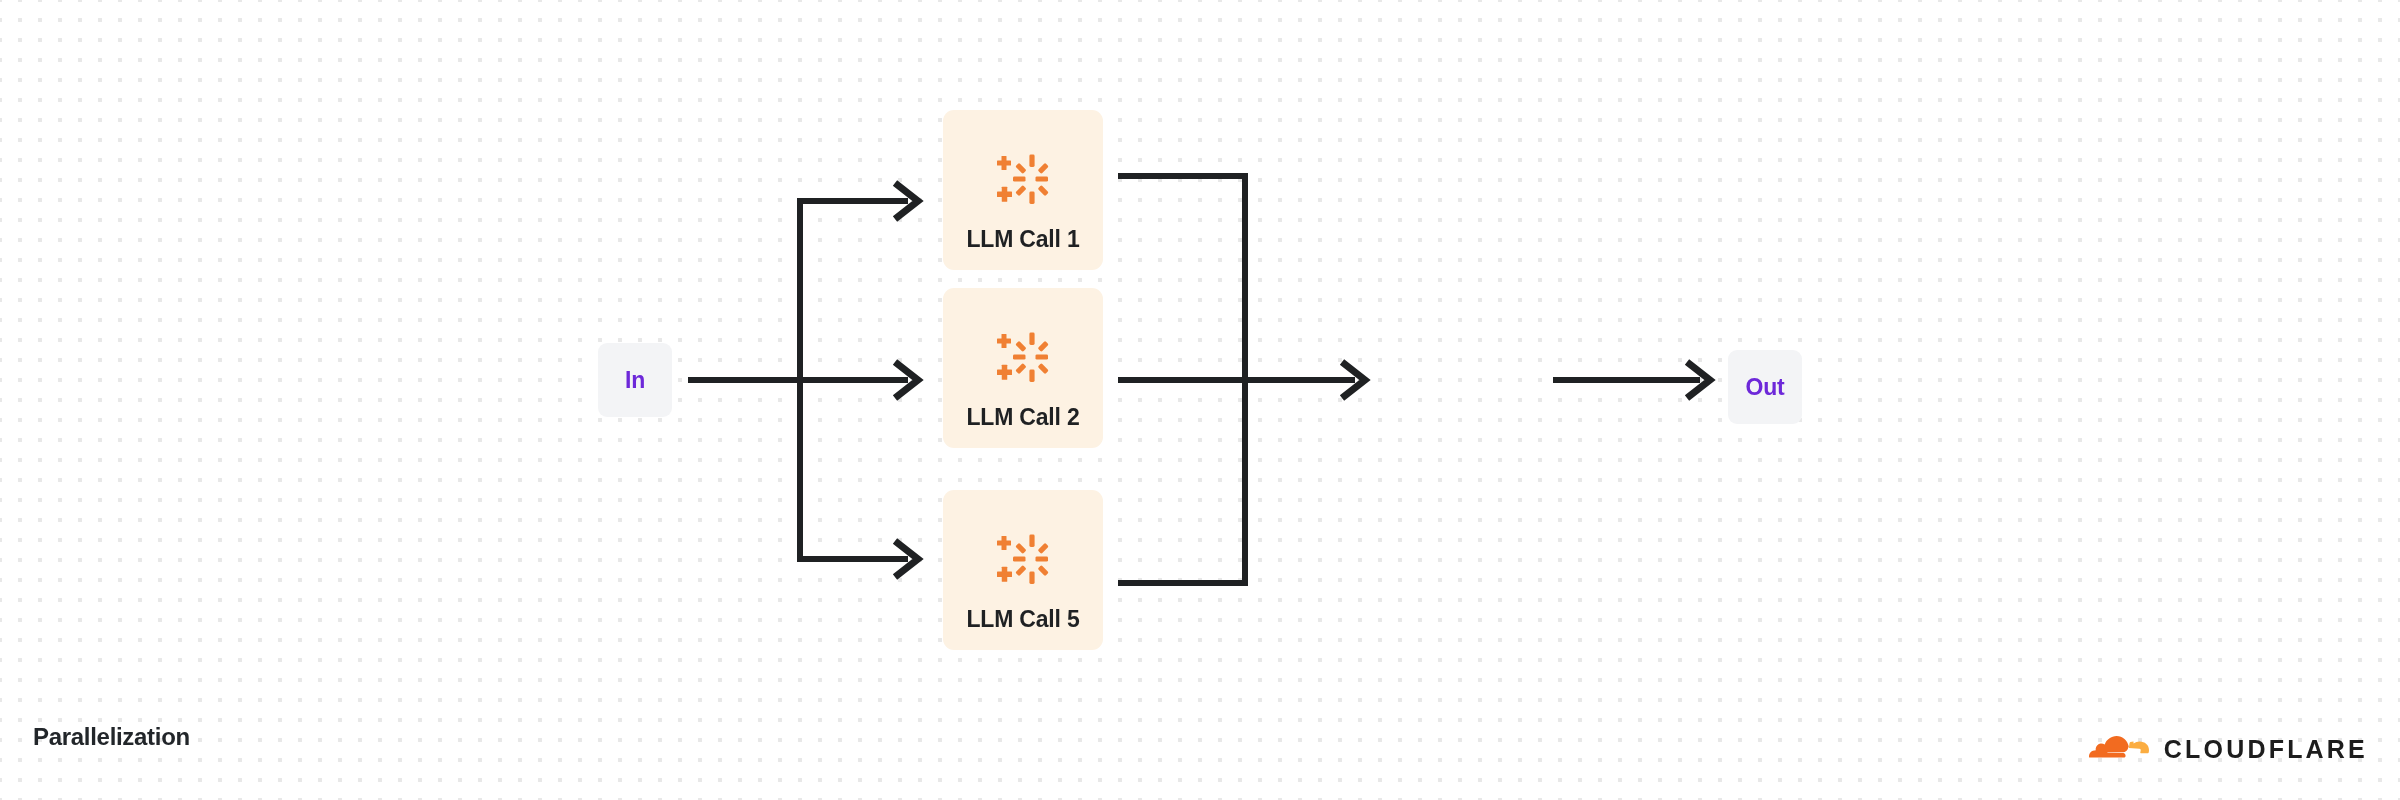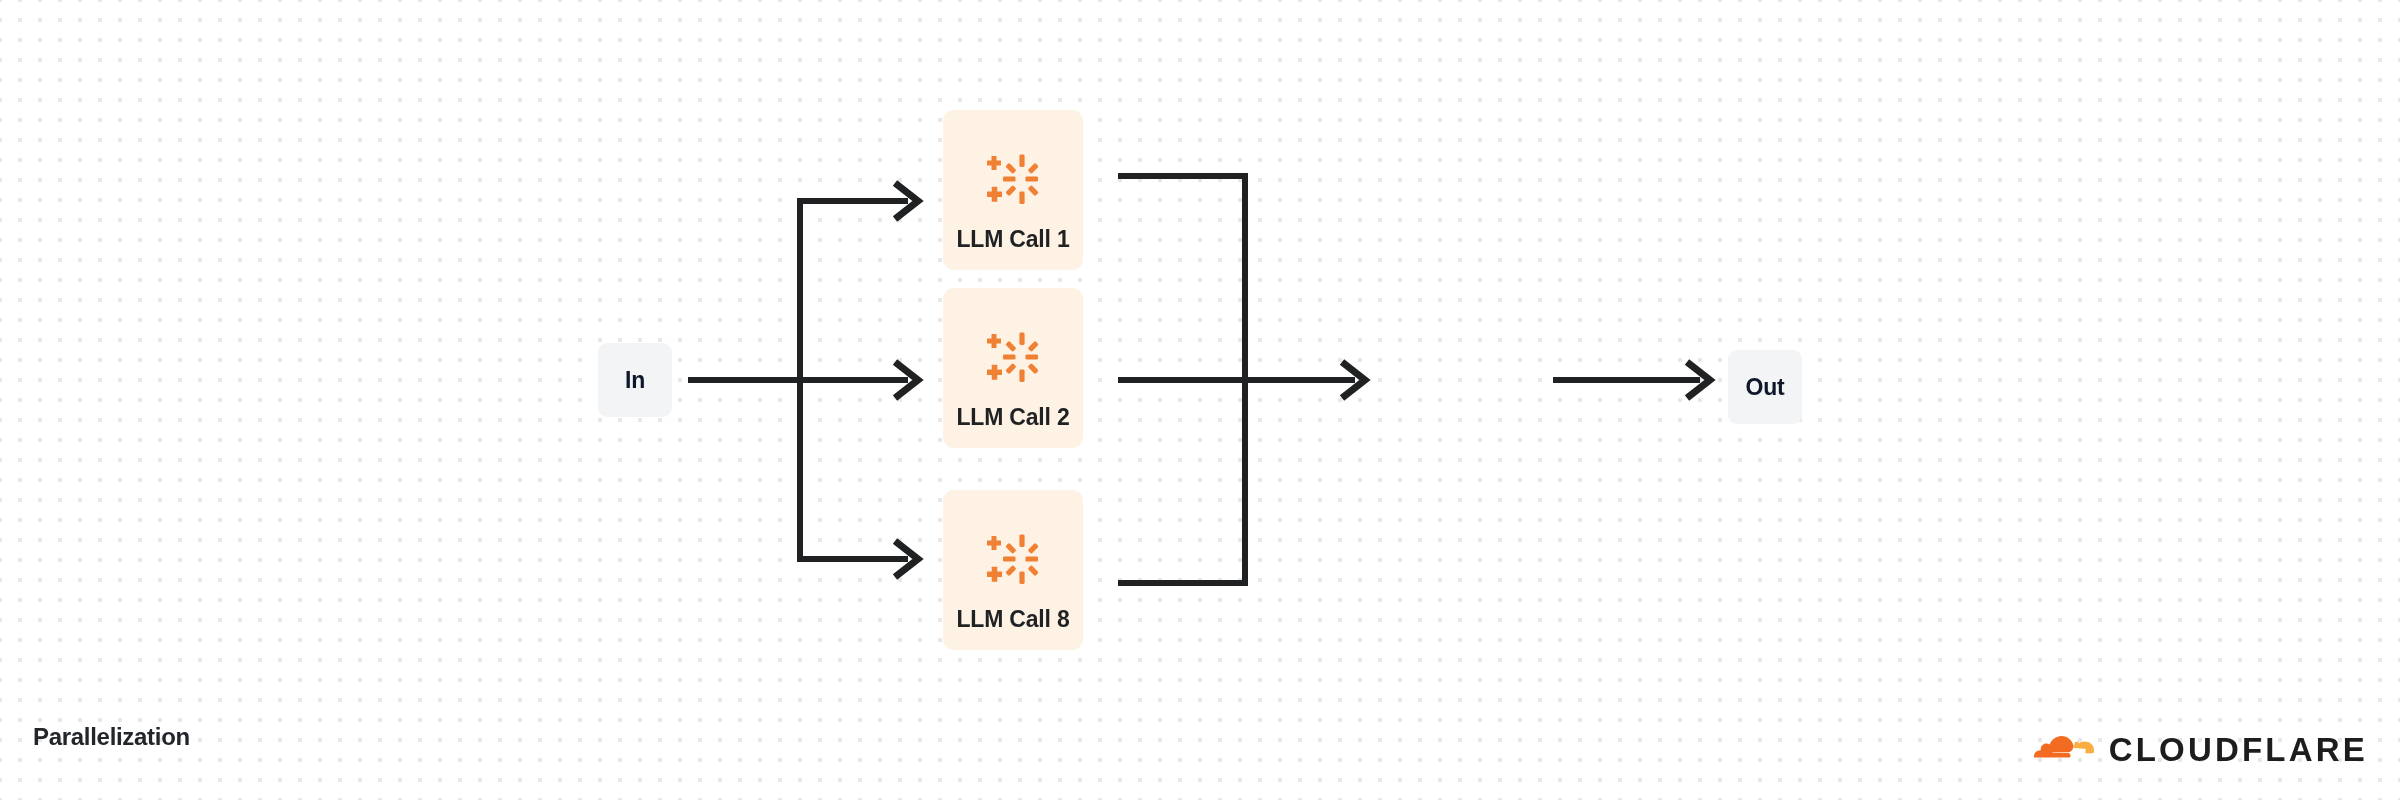--- a/index.html
+++ b/index.html
@@ -46,29 +46,29 @@
   
   .node.terminal {
     background: #f3f4f6;
     width: 74px;
     height: 74px;
     border-radius: 9px;
   }
   .node.terminal .node-label {
     font-size: 23px;
     font-weight: 700;
-    color: #0f172a;
+    color: #6d28d9;
     letter-spacing: -0.2px;
     line-height: 1;
   }
 
   
   .node.process {
     background: #fdf2e3;
-    width: 140px;
+    width: 160px;
     height: 160px;
     border-radius: 11px;
     padding-top: 18px;
   }
   .node.process .node-icon {
     width: 64px;
     height: 64px;
     display: block;
     margin-bottom: 16px;
   }
@@ -100,21 +100,21 @@
     align-items: center;
     gap: 13px;
     height: 44px;
   }
   #brand-logo .brand-mark {
     width: 62px;
     height: 34px;
     display: block;
   }
   #brand-logo .brand-text {
-    font-size: 33px;
+    font-size: 25px;
     font-weight: 700;
     color: #1d1d1d;
     letter-spacing: 3.2px;
     line-height: 1;
   }
 </style>
 </head>
 <body>
 
 <div id="canvas">
@@ -215,21 +215,21 @@
           <rect x="38.4" y="43.5" width="5.2" height="12.5" rx="1.4"></rect>
           <rect x="53.5" y="28.4" width="12.5" height="5.2" rx="1.4" transform="translate(-9 0)"></rect>
           <rect x="22" y="28.4" width="12.5" height="5.2" rx="1.4"></rect>
           <rect x="27.3" y="15.1" width="5.2" height="10.5" rx="1.4" transform="rotate(-45 29.9 20.35)"></rect>
           <rect x="49.6" y="37.4" width="5.2" height="10.5" rx="1.4" transform="rotate(-45 52.2 42.65)"></rect>
           <rect x="27.3" y="37.4" width="5.2" height="10.5" rx="1.4" transform="rotate(45 29.9 42.65)"></rect>
           <rect x="49.6" y="15.1" width="5.2" height="10.5" rx="1.4" transform="rotate(45 52.2 20.35)"></rect>
         </g>
       </svg>
     </span>
-    <span class="node-label">LLM Call 8</span>
+    <span class="node-label">LLM Call 5</span>
   </div>
 
 
   <div class="node terminal" style="left:1728px; top:350px;">
     <span class="node-label">Out</span>
   </div>
 
   <div id="diagram-title">Parallelization</div>
 
   <div id="brand-logo">

